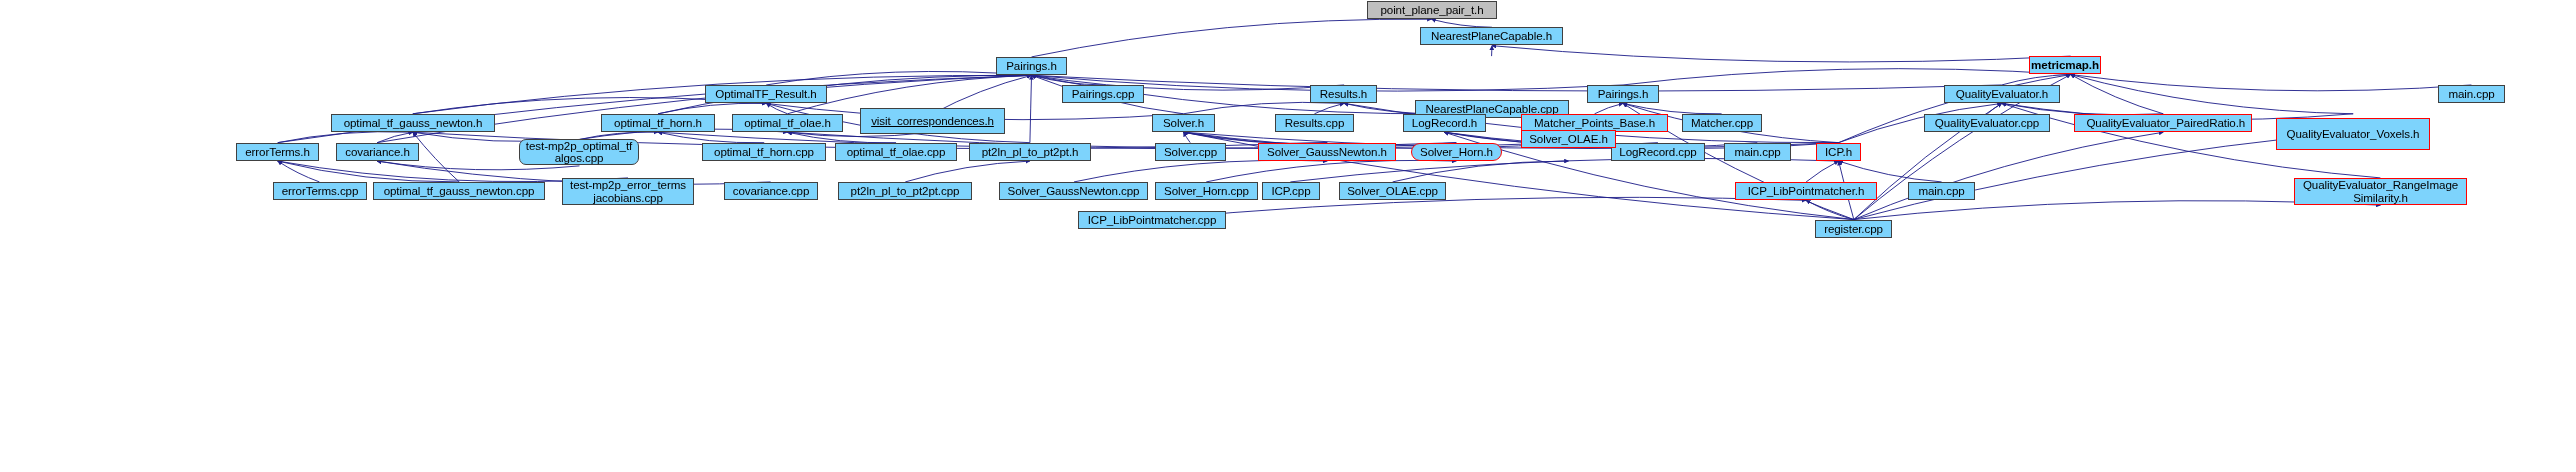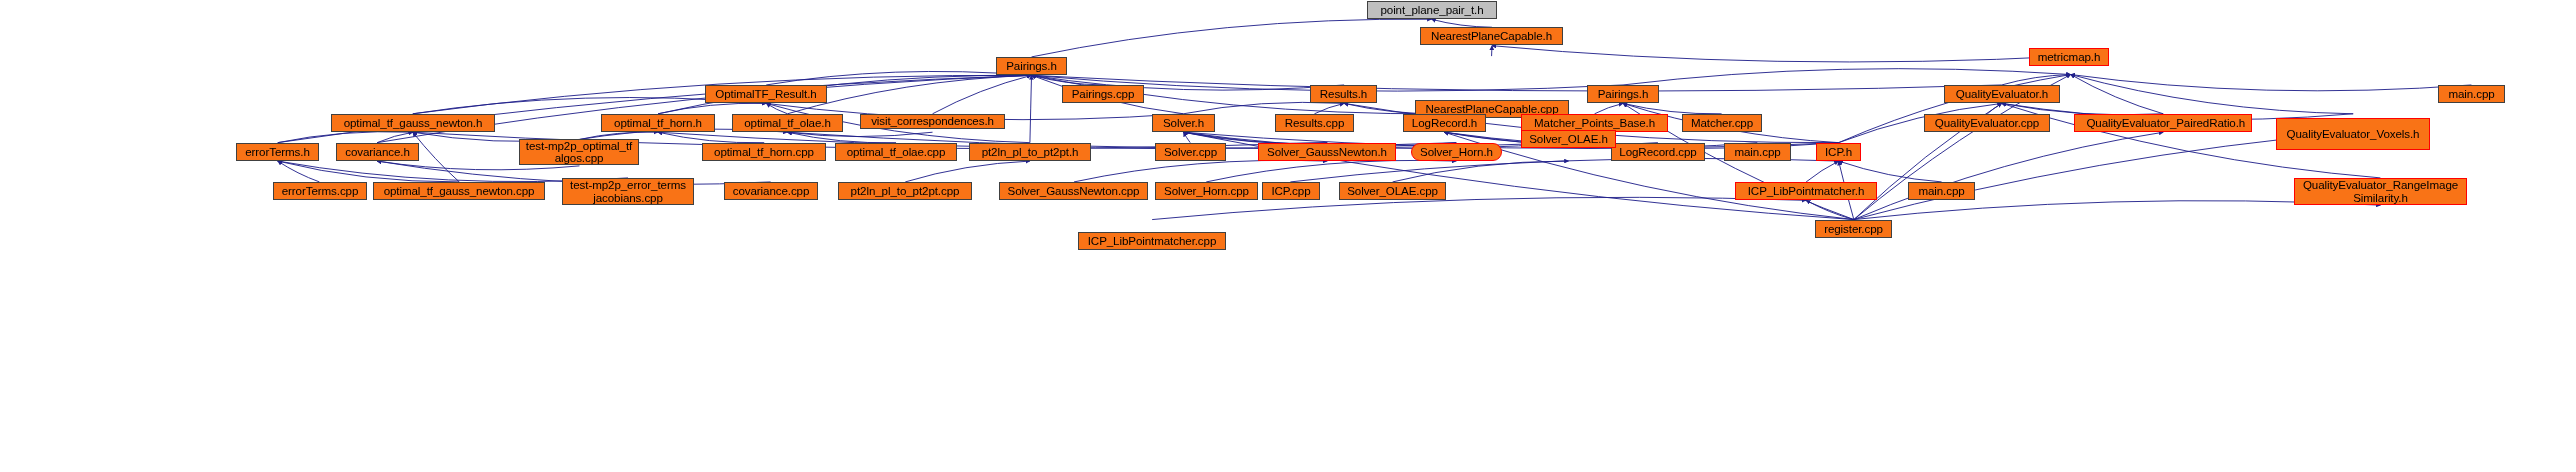--- a/index.html
+++ b/index.html
@@ -24,21 +24,21 @@
     height: 472px;
     pointer-events: none;
   }
   .node {
     position: absolute;
     box-sizing: border-box;
     display: flex;
     align-items: center;
     justify-content: center;
     text-align: center;
-    background: #f97316;
+    background: #7dd3fc;
     border: 0.8px solid #404040;
     color: #000000;
     font-size: 11.6px;
     line-height: 1.05;
     letter-spacing: -0.1px;
     white-space: pre-line;
     padding: 0 2.4px;
     cursor: pointer;
   }
   .node.root {
@@ -143,65 +143,65 @@
         <path d="M 2313 274 Q 2281.6435 265.57 2253.5 250" marker-end="url(#arrow)"></path>
         <path d="M 2313 274 Q 2631 239 2970 256" marker-end="url(#arrow)"></path>
         <path d="M 2313 274 Q 2495.578 196.34 2699 165" marker-end="url(#arrow)"></path>
         <path d="M 2313 274 Q 2614 193.5 2936 165" marker-end="url(#arrow)"></path>
       </g>
   </svg>
   <div id="node-layer">
       <div class="node root" style="left: 1367px; top: 0.8px; width: 130px; height: 18.4px;">point_plane_pair_t.h</div>
       <div class="node" style="left: 1420px; top: 27px; width: 143px; height: 18.4px;">NearestPlaneCapable.h</div>
       <div class="node" style="left: 1415px; top: 60px; width: 154px; height: 18.4px; margin-top: 40px;">NearestPlaneCapable.cpp</div>
-      <div class="node redbox" style="left: 2029px; top: 48px; width: 80px; height: 18.4px;">metricmap.h</div>
+      <div class="node redbox" style="left: 2029px; top: 56px; width: 72px; height: 18.4px; font-weight: bold;">metricmap.h</div>
       <div class="node" style="left: 996px; top: 57px; width: 71px; height: 18.4px;">Pairings.h</div>
       <div class="node" style="left: 2438px; top: 85px; width: 67px; height: 18.4px;">main.cpp</div>
       <div class="node" style="left: 1944px; top: 85px; width: 116px; height: 18.4px;">QualityEvaluator.h</div>
       <div class="node" style="left: 1587px; top: 85px; width: 72px; height: 18.4px;">Pairings.h</div>
       <div class="node" style="left: 1310px; top: 85px; width: 67px; height: 18.4px;">Results.h</div>
       <div class="node" style="left: 1062px; top: 85px; width: 82px; height: 18.4px;">Pairings.cpp</div>
       <div class="node" style="left: 705px; top: 85px; width: 122px; height: 18.4px;">OptimalTF_Result.h</div>
       <div class="node" style="left: 1924px; top: 114px; width: 126px; height: 18.4px;">QualityEvaluator.cpp</div>
       <div class="node redbox" style="left: 2074px; top: 114px; width: 178px; height: 18.4px; padding-left: 8px;">QualityEvaluator_PairedRatio.h</div>
       <div class="node redbox" style="left: 2276px; top: 118px; width: 154px; height: 32px;">QualityEvaluator_Voxels.h</div>
       <div class="node redbox" style="left: 1521px; top: 114px; width: 147px; height: 18.4px;">Matcher_Points_Base.h</div>
       <div class="node" style="left: 1682px; top: 114px; width: 80px; height: 18.4px;">Matcher.cpp</div>
       <div class="node" style="left: 1403px; top: 114px; width: 83px; height: 18.4px;">LogRecord.h</div>
       <div class="node" style="left: 1275px; top: 114px; width: 79px; height: 18.4px;">Results.cpp</div>
       <div class="node" style="left: 1152px; top: 114px; width: 63px; height: 18.4px;">Solver.h</div>
-      <div class="node" style="left: 860px; top: 114px; width: 145px; height: 15px;">visit_correspondences.h</div>
+      <div class="node" style="left: 860px; top: 108px; width: 145px; height: 26px; text-decoration: underline;">visit_correspondences.h</div>
       <div class="node" style="left: 732px; top: 114px; width: 111px; height: 18.4px;">optimal_tf_olae.h</div>
       <div class="node" style="left: 601px; top: 114px; width: 114px; height: 18.4px;">optimal_tf_horn.h</div>
       <div class="node" style="left: 331px; top: 114px; width: 164px; height: 18.4px;">optimal_tf_gauss_newton.h</div>
       <div class="node redbox" style="left: 1816px; top: 143px; width: 45px; height: 18.4px;">ICP.h</div>
       <div class="node" style="left: 1724px; top: 143px; width: 67px; height: 18.4px;">main.cpp</div>
       <div class="node" style="left: 1611px; top: 143px; width: 94px; height: 18.4px;">LogRecord.cpp</div>
       <div class="node redbox" style="left: 1521px; top: 130px; width: 95px; height: 18.4px;">Solver_OLAE.h</div>
       <div class="node redbox" style="left: 1411px; top: 143px; width: 91px; height: 18.4px; border-radius: 9px;">Solver_Horn.h</div>
       <div class="node redbox" style="left: 1258px; top: 143px; width: 138px; height: 18.4px;">Solver_GaussNewton.h</div>
       <div class="node" style="left: 1155px; top: 143px; width: 71px; height: 18.4px;">Solver.cpp</div>
       <div class="node" style="left: 969px; top: 143px; width: 122px; height: 18.4px;">pt2ln_pl_to_pt2pt.h</div>
       <div class="node" style="left: 835px; top: 143px; width: 122px; height: 18.4px;">optimal_tf_olae.cpp</div>
       <div class="node" style="left: 702px; top: 143px; width: 124px; height: 18.4px;">optimal_tf_horn.cpp</div>
-      <div class="node" style="left: 519px; top: 139px; width: 120px; height: 26.4px;">test-mp2p_optimal_tf
+      <div class="node" style="left: 519px; top: 139px; width: 120px; height: 26.4px; border-radius: 7px;">test-mp2p_optimal_tf
 algos.cpp</div>
       <div class="node" style="left: 336px; top: 143px; width: 83px; height: 18.4px;">covariance.h</div>
       <div class="node" style="left: 236px; top: 143px; width: 83px; height: 18.4px;">errorTerms.h</div>
       <div class="node redbox" style="left: 2294px; top: 178px; width: 173px; height: 27px;">QualityEvaluator_RangeImage
 Similarity.h</div>
       <div class="node" style="left: 1908px; top: 182px; width: 67px; height: 18.4px;">main.cpp</div>
       <div class="node redbox" style="left: 1735px; top: 182px; width: 142px; height: 18.4px;">ICP_LibPointmatcher.h</div>
       <div class="node" style="left: 1339px; top: 182px; width: 107px; height: 18.4px;">Solver_OLAE.cpp</div>
       <div class="node" style="left: 1262px; top: 182px; width: 58px; height: 18.4px;">ICP.cpp</div>
       <div class="node" style="left: 1155px; top: 182px; width: 103px; height: 18.4px;">Solver_Horn.cpp</div>
       <div class="node" style="left: 999px; top: 182px; width: 149px; height: 18.4px;">Solver_GaussNewton.cpp</div>
       <div class="node" style="left: 838px; top: 182px; width: 134px; height: 18.4px;">pt2ln_pl_to_pt2pt.cpp</div>
       <div class="node" style="left: 724px; top: 182px; width: 94px; height: 18.4px;">covariance.cpp</div>
       <div class="node" style="left: 562px; top: 178px; width: 132px; height: 27px;">test-mp2p_error_terms
 jacobians.cpp</div>
       <div class="node" style="left: 373px; top: 182px; width: 172px; height: 18.4px;">optimal_tf_gauss_newton.cpp</div>
       <div class="node" style="left: 273px; top: 182px; width: 94px; height: 18.4px;">errorTerms.cpp</div>
       <div class="node" style="left: 1815px; top: 220px; width: 77px; height: 18.4px;">register.cpp</div>
-      <div class="node" style="left: 1078px; top: 232px; width: 148px; height: 18.4px;">ICP_LibPointmatcher.cpp</div>
+      <div class="node" style="left: 1078px; top: 211px; width: 148px; height: 18.4px;">ICP_LibPointmatcher.cpp</div>
     </div>
 </div>
 
 
 </body></html>

